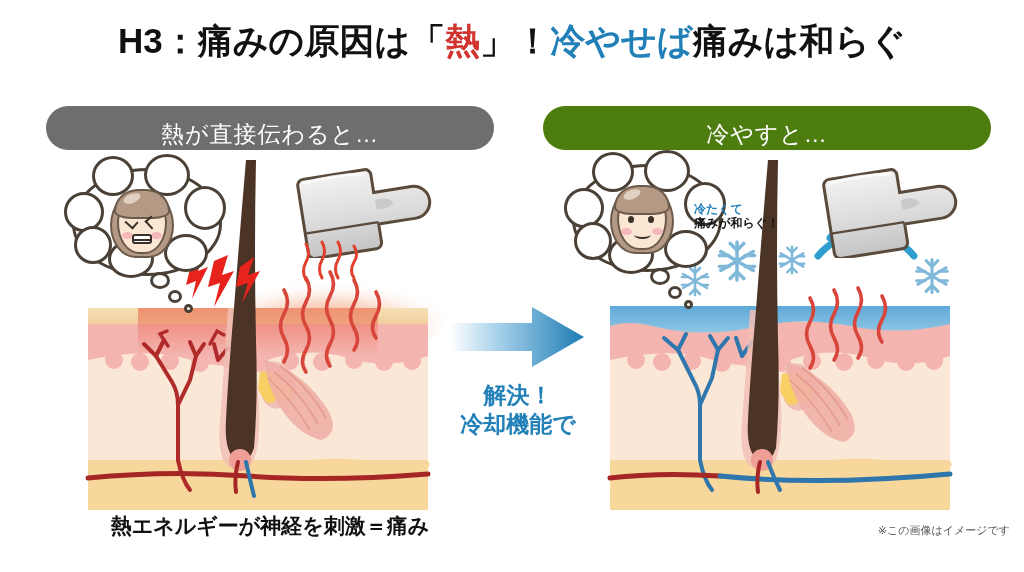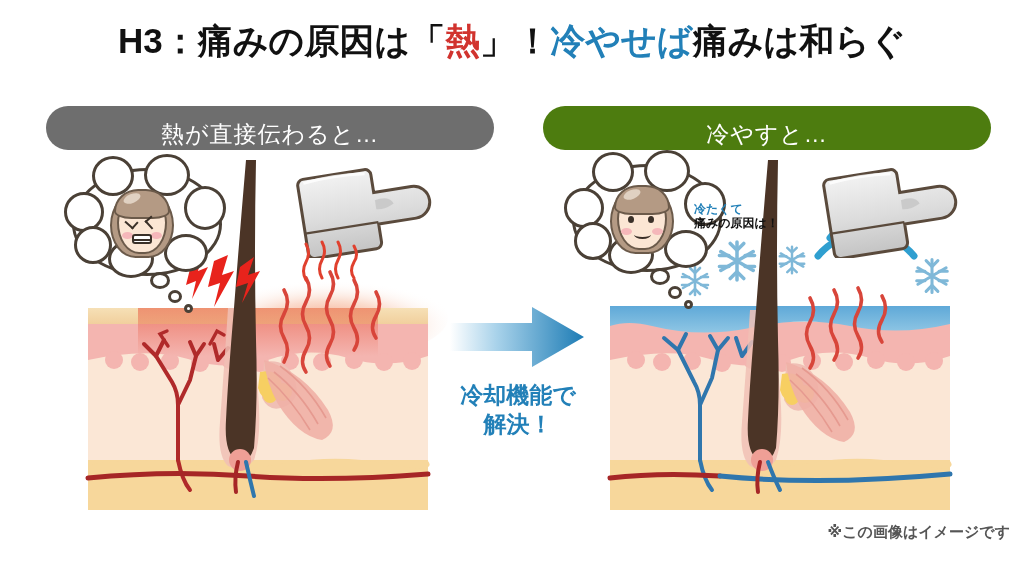--- a/index.html
+++ b/index.html
@@ -124,21 +124,21 @@
   .caption {
     position: absolute; top: 512px;
     font-size: 21px; font-weight: bold; color: #111111;
     text-align: center; white-space: nowrap;
   }
   #caption-left  { left: 40px;  width: 460px; }
   #caption-right { left: 520px; width: 480px; }
 
   #footnote {
     position: absolute; right: 14px; top: 523px;
-    font-size: 15px; color: #555555; white-space: nowrap; font-weight: bold;
+    font-size: 11px; color: #555555; white-space: nowrap;
   }
 </style>
 </head>
 <body>
 
 <div id="stage">
 
   <div class="title">
     <span>H3：痛みの原因は「</span><span class="hot">熱</span><span>」！</span><span class="cool">冷やせば</span><span>痛みは和らぐ</span>
   </div>
@@ -313,22 +313,22 @@
       <defs>
         <linearGradient id="arrGrad" x1="0" y1="0" x2="1" y2="0">
           <stop offset="0%" stop-color="#ffffff"></stop>
           <stop offset="35%" stop-color="#a8d2ea"></stop>
           <stop offset="100%" stop-color="#1d7cb5"></stop>
         </linearGradient>
       </defs>
       <polygon points="2,18 84,18 84,2 136,32 84,62 84,46 2,46" fill="url(#arrGrad)"></polygon>
     </svg>
     <div class="arrow-text">
+      <div>解決！</div>
       <div>冷却機能で</div>
-      <div>解決！</div>
     </div>
   </div>
 
   <div class="panel" id="panel-right">
 
     <svg width="420" height="350" style="position:absolute;left:0;top:0;">
       <defs>
         <linearGradient id="coolLayer" x1="0" y1="0" x2="0" y2="1">
           <stop offset="0%" stop-color="#5fa9d8"></stop>
           <stop offset="100%" stop-color="#8fc6e4"></stop>
@@ -480,20 +480,21 @@
         <div class="eye-dot" style="left:18px; top:34px;"></div>
         <div class="eye-dot" style="left:38px; top:34px;"></div>
         <div class="cheek" style="left:11px; top:46px;"></div>
         <div class="cheek" style="left:42px; top:46px;"></div>
         <div class="mouth-smile" style="left:24px; top:48px;"></div>
       </div>
     </div>
 
     <div class="bubble-text" style="left:94px; top:12px; font-size:12px;margin-top:30px;">
       <div style="color:#2280b8;">冷たくて</div>
-      <div>痛みの原因は！</div>
+      <div>痛みが和らぐ！</div>
     </div>
   </div>
 
+  <div class="caption" id="caption-left">熱エネルギーが神経を刺激＝痛み</div>
 
   <div id="footnote">※この画像はイメージです</div>
 
 </div>
 
 </body></html>

